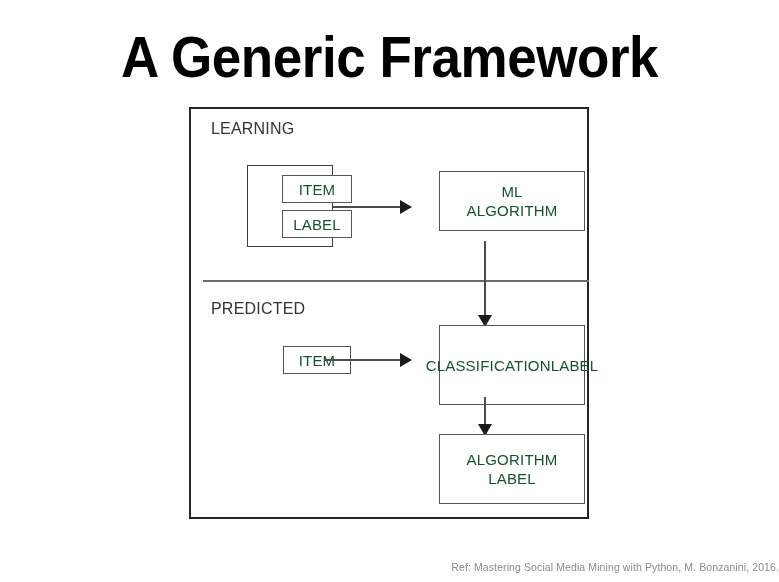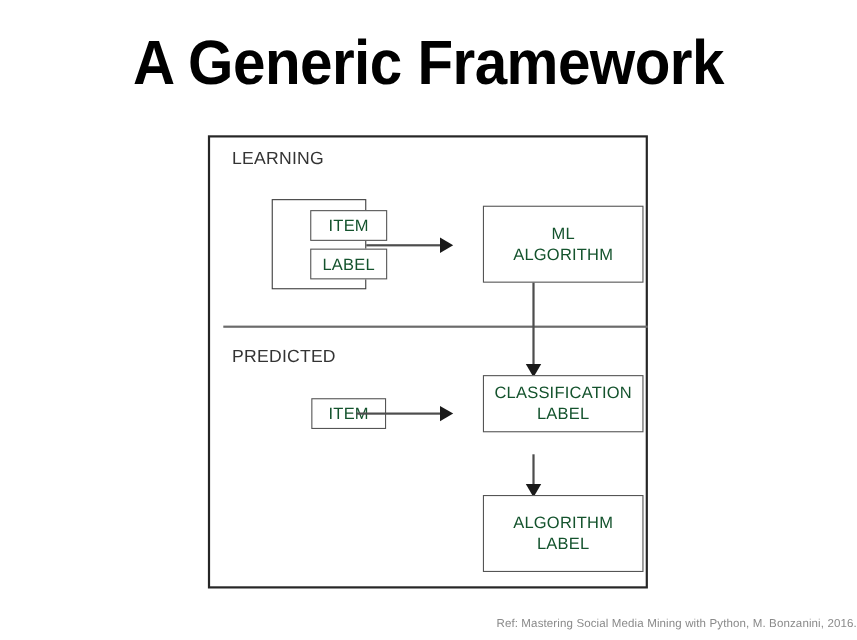--- a/index.html
+++ b/index.html
@@ -31,21 +31,21 @@
     color: #000000;
     transform: scaleX(0.93);
     transform-origin: center top;
     white-space: nowrap;
   }
 
   
   .diagram {
     position: absolute;
     left: 189px;
-    top: 123px;
+    top: 107px;
     width: 400px;
     height: 412px;
     border: 2px solid #262626;
     box-sizing: border-box;
     background: #ffffff;
   }
 
   
   .d-abs { position: absolute; box-sizing: border-box; }
 
@@ -131,38 +131,38 @@
 
   <div class="d-abs group-box" style="left:56px; top:56px; width:86px; height:82px;"></div>
 
   <div class="d-abs node small" style="left:64px; top:66px; width:70px; height:28px;">ITEM</div>
 
   <div class="d-abs node small" style="left:64px; top:101px; width:70px; height:28px;">LABEL</div>
 
   <div class="d-abs line-h" style="left:142px; top:97px; width:68px;"></div>
   <div class="d-abs arrow-right" style="left:209px; top:91px;"></div>
 
-  <div class="d-abs node" style="left:221px; top:62px; width:146px; height:70px; flex-direction:column;">
+  <div class="d-abs node" style="left:221px; top:62px; width:146px; height:60px; flex-direction:column;">
     <span>ML</span>
     <span>ALGORITHM</span>
   </div>
 
   <div class="d-abs divider" style="left:12px; top:171px; width:386px;"></div>
 
   <div class="d-abs section-label" style="left:20px; top:191px;">PREDICTED</div>
 
   <div class="d-abs line-v" style="left:293px; top:132px; height:78px;"></div>
   <div class="d-abs arrow-down" style="left:287px; top:206px;"></div>
 
   <div class="d-abs node small" style="left:65px; top:237px; width:68px; height:28px;">ITEM</div>
 
   <div class="d-abs line-h" style="left:133px; top:250px; width:77px;"></div>
   <div class="d-abs arrow-right" style="left:209px; top:244px;"></div>
 
-  <div class="d-abs node" style="left:221px; top:216px; width:146px; height:52px; flex-direction:column;">
+  <div class="d-abs node" style="left:221px; top:216px; width:146px; height:80px; flex-direction:row;">
     <span>CLASSIFICATION</span>
     <span>LABEL</span>
   </div>
 
   <div class="d-abs line-v" style="left:293px; top:288px; height:31px;"></div>
   <div class="d-abs arrow-down" style="left:287px; top:315px;"></div>
 
   <div class="d-abs node" style="left:221px; top:325px; width:146px; height:70px; flex-direction:column;">
     <span>ALGORITHM</span>
     <span>LABEL</span>

